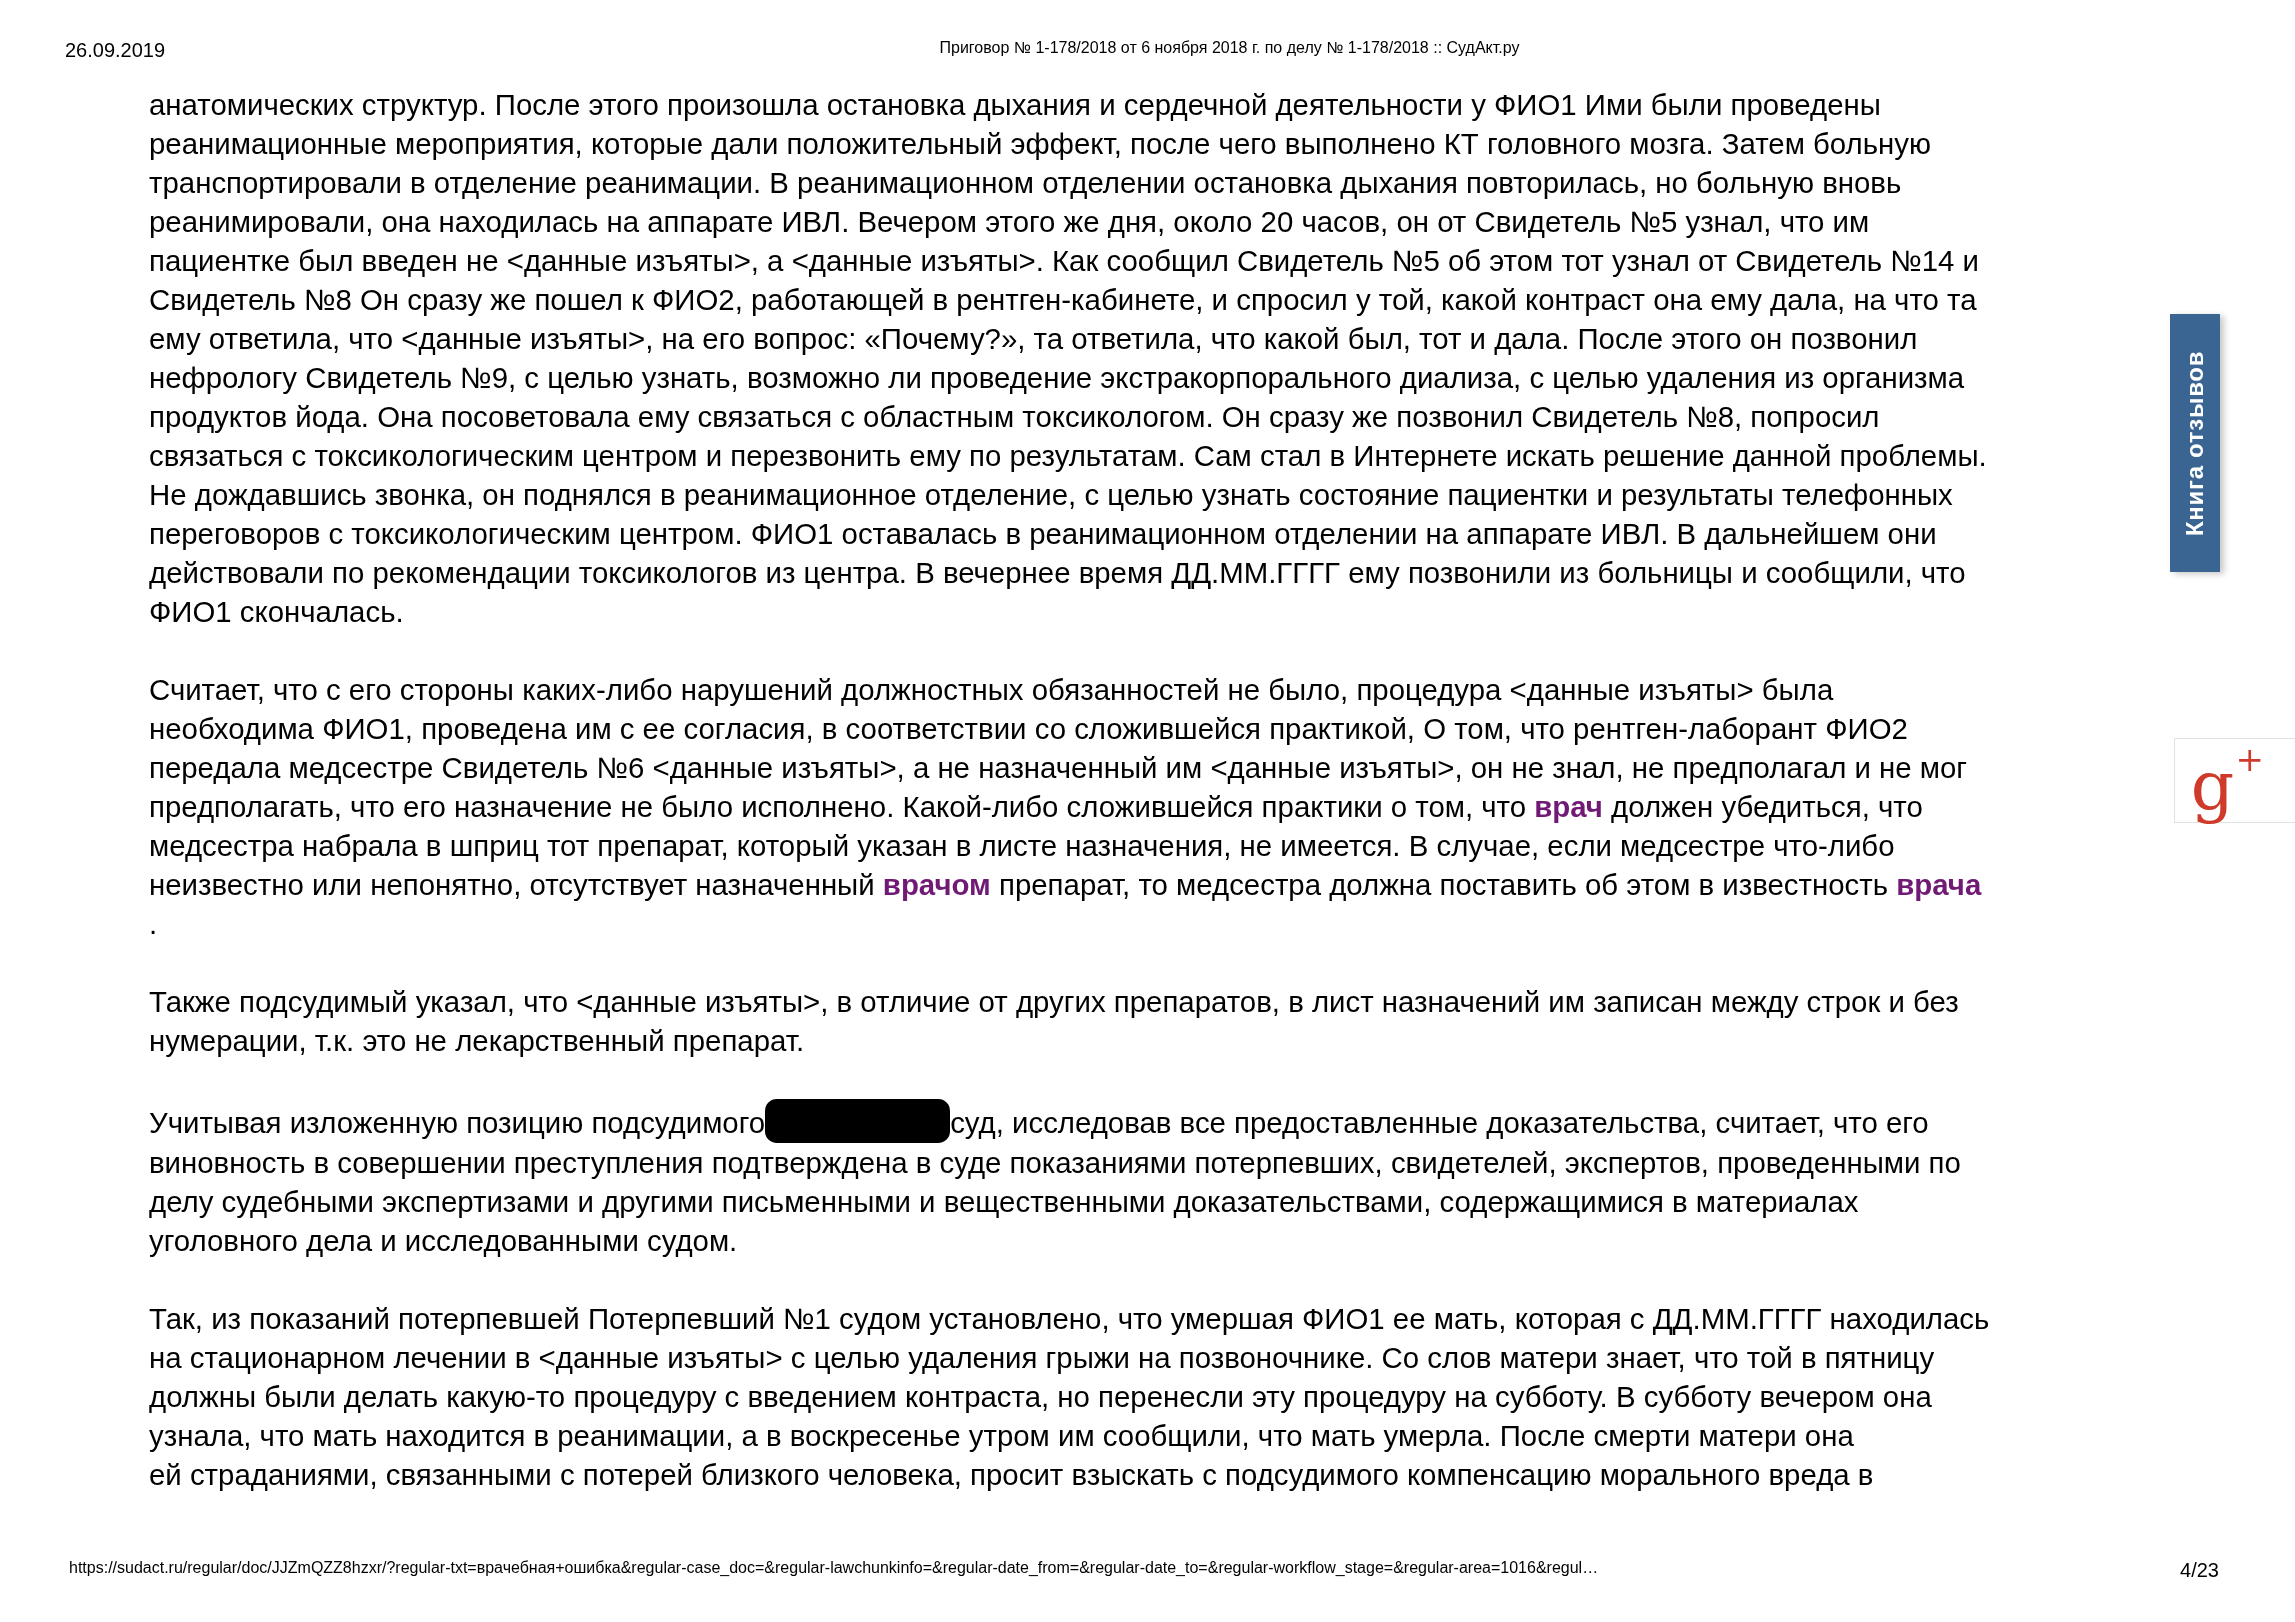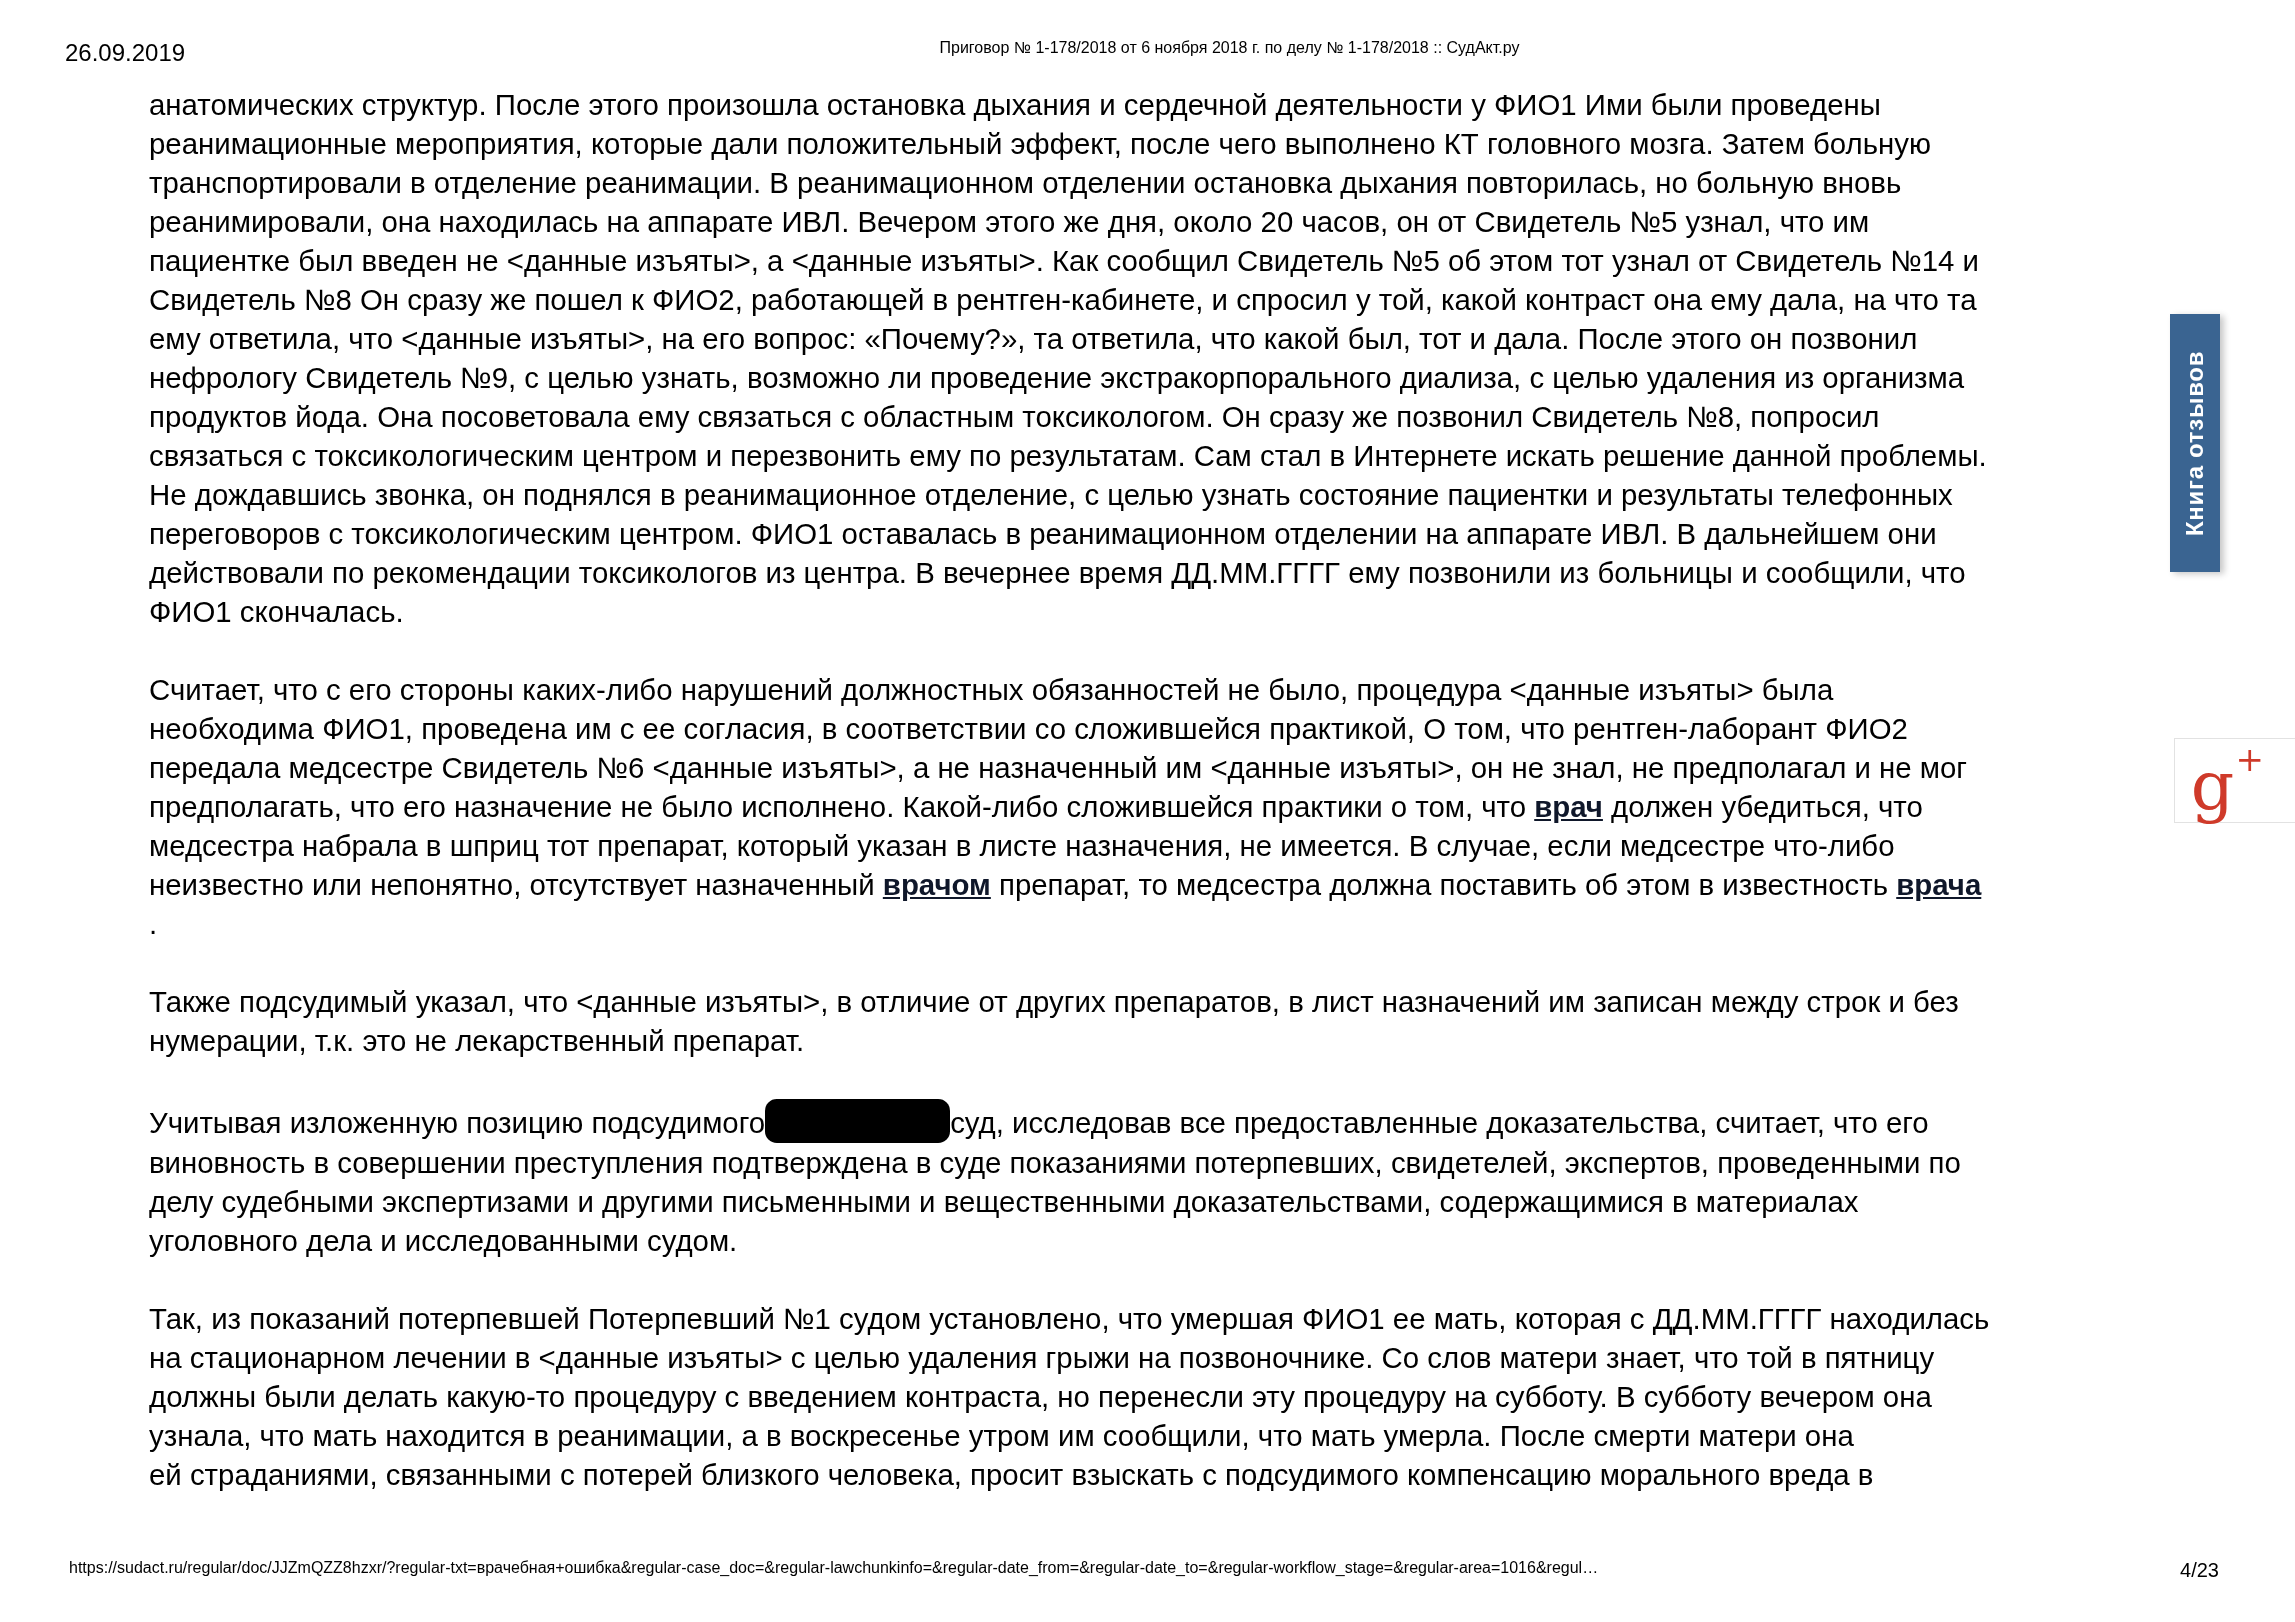--- a/index.html
+++ b/index.html
@@ -1,27 +1,27 @@
 <!DOCTYPE html>
 <html style="font-size:10.5px"><head>
 <meta charset="utf-8">
 <style>
   html,body{margin:0;padding:0;}
   body{
     width:2295px;height:1622px;position:relative;background:#ffffff;
     font-family:"Liberation Sans",sans-serif;color:#000;overflow:hidden;
   }
   
-  .hdr-date{position:absolute;left:65px;top:39px;font-size:24px;white-space:nowrap;}
+  .hdr-date{position:absolute;left:65px;top:39px;font-size:20px;white-space:nowrap;}
   .hdr-title{position:absolute;left:164px;right:0;top:39px;text-align:center;font-size:16px;white-space:nowrap;}
   
   .doc-body{position:absolute;left:145px;top:85px;width:2002px;font-size:29.4px;line-height:39px;}
   .para{margin:0 0 39px 4px;}
   .line{white-space:nowrap;}
-  .hl{font-weight:bold;color:#0f172a;text-decoration:underline;}
+  .hl{font-weight:bold;color:#701a75;}
   .redact{display:inline-block;width:185px;height:44px;background:#000;border-radius:11.8px;vertical-align:-10.5px;}
   
   .feedback-tab{
     position:absolute;left:2170px;top:314px;width:50px;height:258px;
     background:#3a6491;color:#fff;
     writing-mode:vertical-rl;transform:rotate(180deg);
     display:flex;align-items:center;justify-content:center;
     font-size:24px;font-weight:bold;letter-spacing:0.7px;
     box-shadow:-3.9px -2px 6.5px rgba(0,0,0,.22);
     cursor:pointer;

